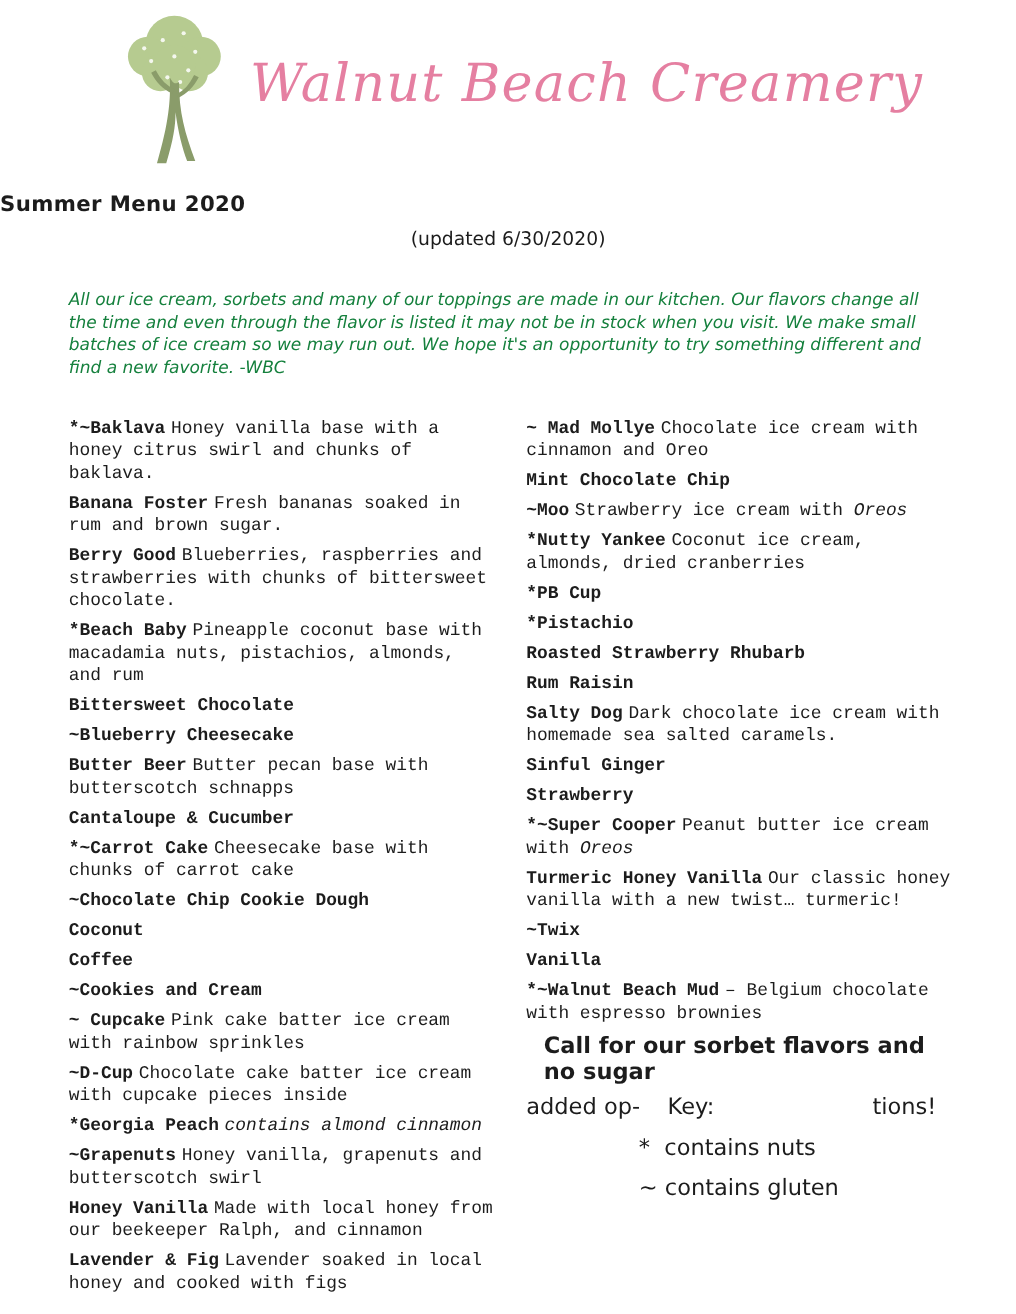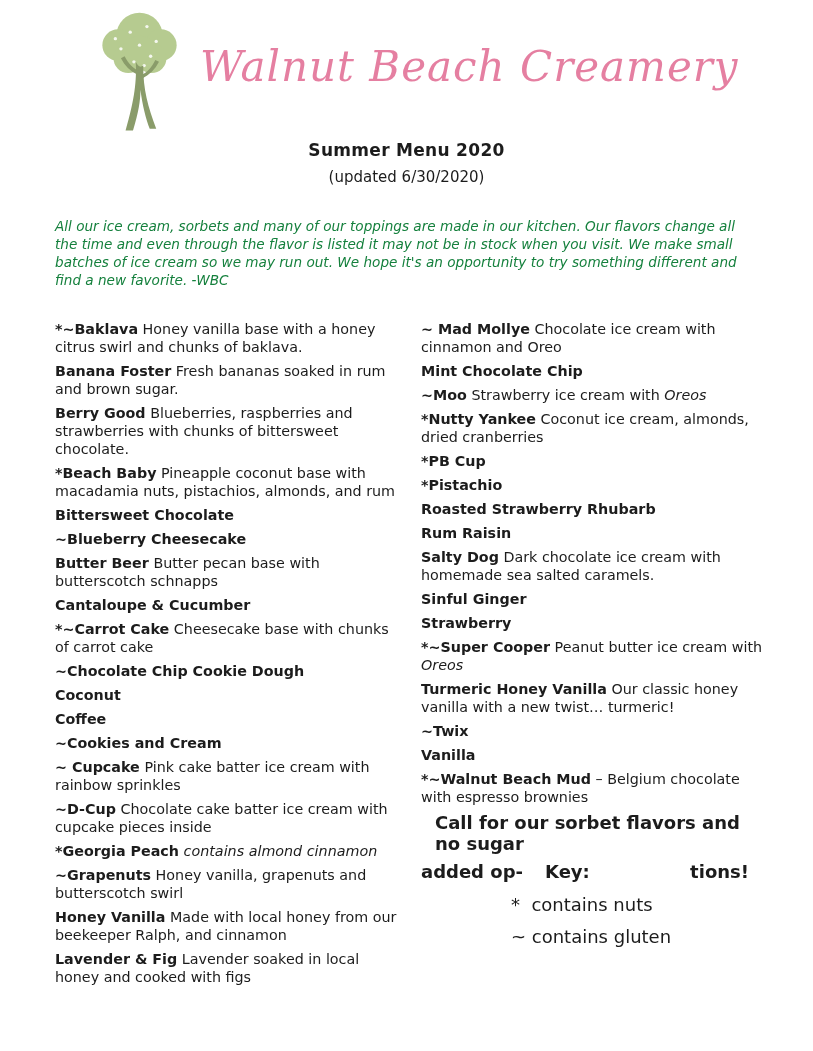--- a/index.html
+++ b/index.html
@@ -22,23 +22,23 @@
     width: 540px;
     font-family: "DejaVu Serif", serif;
     font-style: italic;
     font-size: 42px;
     letter-spacing: 1px;
     color: #e57fa1;
     white-space: nowrap;
   }
 
   .title {
-    text-align: center;
     font-weight: bold;
     font-size: 17px;
+    margin-top: 14px;
     letter-spacing: 0.3px;
   }
   .subtitle {
     text-align: center;
     font-size: 15px;
     margin-top: 8px;
   }
 
   .intro {
     margin: 32px 52px 0 55px;
@@ -52,29 +52,30 @@
   .columns {
     display: flex;
     margin: 30px 50px 0 55px;
     gap: 24px;
   }
   .col { flex: 1 1 0; min-width: 0; }
   .menu-item {
     margin-bottom: 6px;
     font-size: 14.3px;
     line-height: 1.26;
+    font-family: Liberation Mono, monospace;
   }
   .item-name { font-weight: bold; margin-right: 0.32em; }
   .item-desc { font-weight: normal; }
   .item-italic { font-style: italic; }
 
   
   .footer { font-size: 18px; }
   .call-line1 { font-weight: bold; padding-left: 14px; }
-  .call-line2 { display: flex; font-weight: bold; margin-top: 7px; align-items: baseline; }
+  .call-line2 { display: flex; font-weight: normal; margin-top: 7px; align-items: baseline; }
   .key-label { margin-left: 22px; }
   .tions { margin-left: auto; margin-right: 14px; }
   .key-items { margin-top: 12px; }
   .key-item { margin-left: 90px; margin-bottom: 11px; white-space: pre-wrap; }
 </style>
 </head>
 <body>
 
 <div class="page">
 

